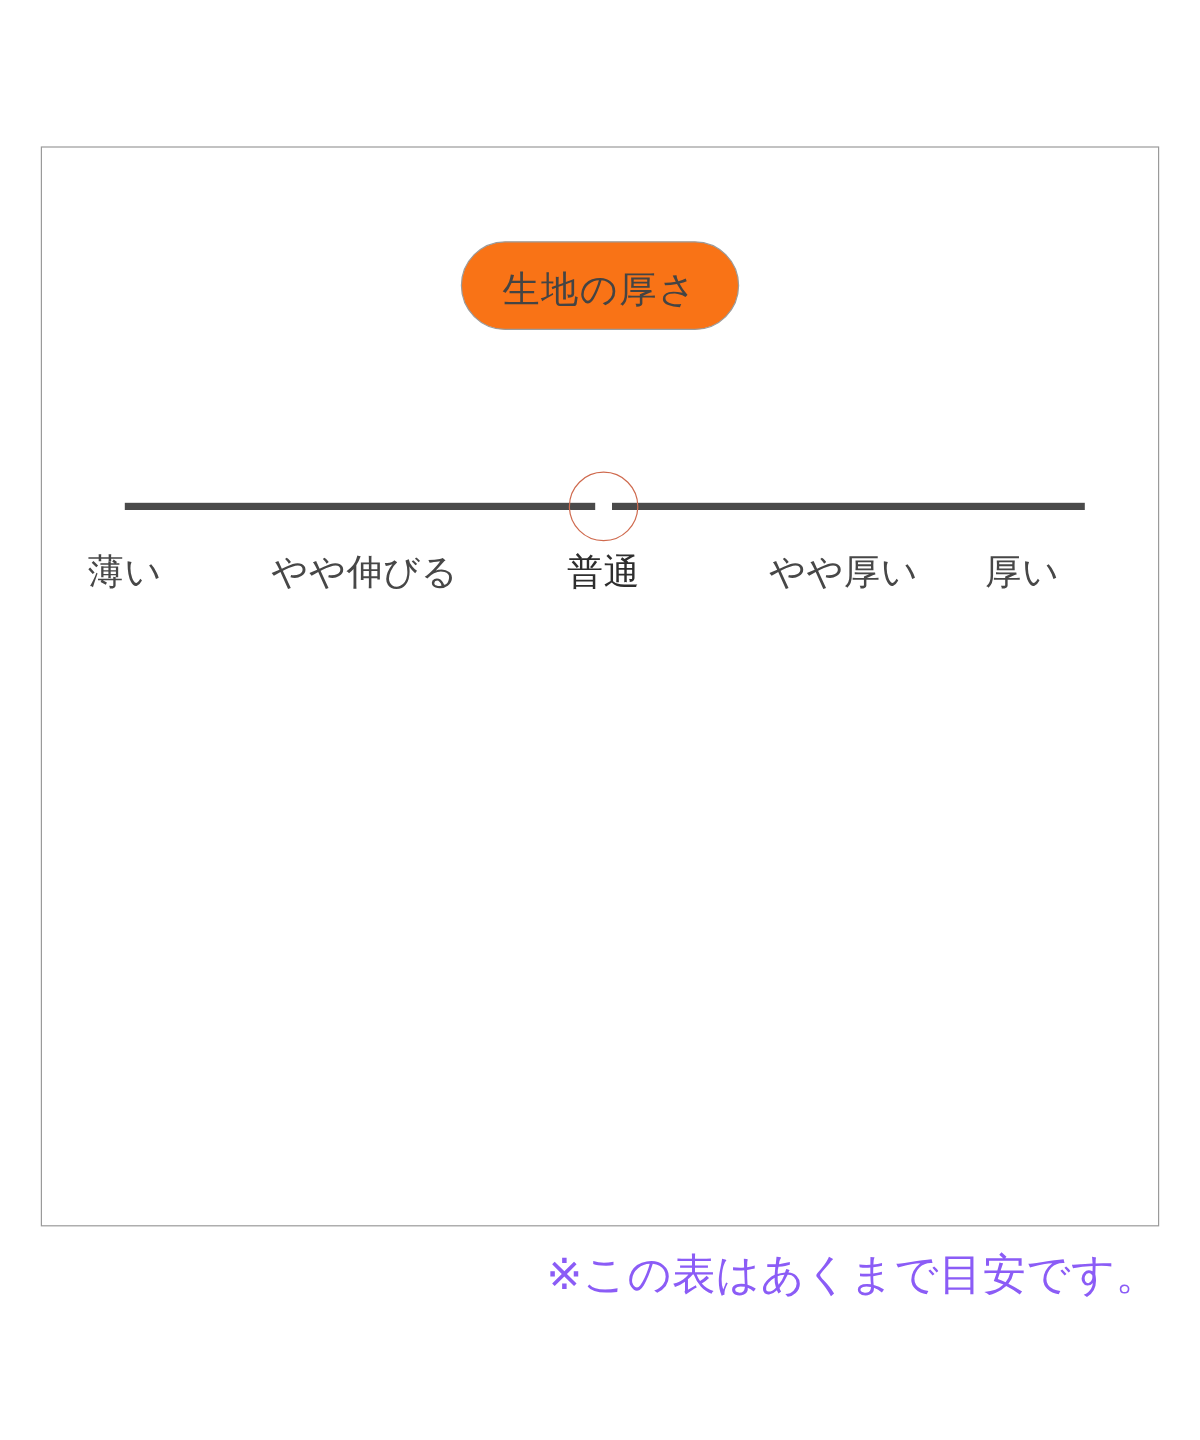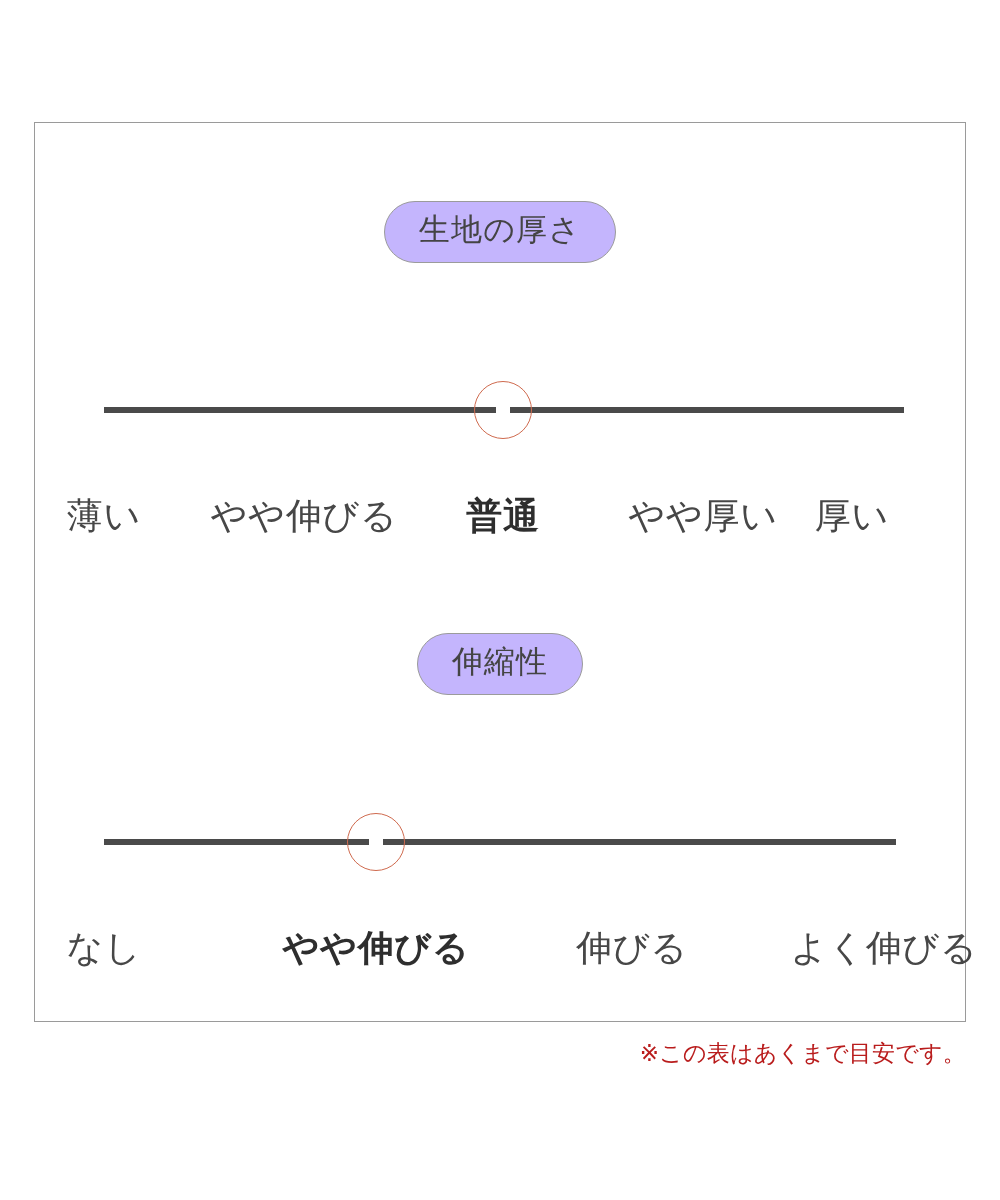--- a/index.html
+++ b/index.html
@@ -38,26 +38,26 @@
   #section-stretch   { top: 510px; }
 
   
   .pill-wrap {
     display: flex;
     justify-content: center;
   }
   .pill {
     border: 1px solid #9b9b9b;
     border-radius: 40px;
-    padding: 9px 34px 12px;
+    padding: 21px 34px 12px;
     font-size: 31px;
     line-height: 1.25;
     letter-spacing: 0.04em;
     color: #444444;
-    background: #c4b5fd;
+    background: #f97316;
     white-space: nowrap;
   }
 
   
   .track-area {
     position: relative;
     height: 170px;
     margin-top: 62px;
   }
   .track-line {
@@ -99,42 +99,41 @@
     box-sizing: border-box;
   }
   .node.active .halo { display: block; }
 
   
   .tick-label {
     position: absolute;
     top: 126px;
     transform: translateX(-50%);
     white-space: nowrap;
-    font-size: 36px;
+    font-size: 30px;
     line-height: 1;
     color: #474747;
     letter-spacing: 0.02em;
-    margin-top: 47px;
   }
   .tick-label.active {
-    font-weight: bold;
+    font-weight: normal;
     color: #2e2e2e;
   }
   .tick-label.edge-left  { transform: translateX(-50%); }
   .tick-label.edge-right { transform: translateX(-50%); }
 
   
   #footnote {
     position: absolute;
     left: 0;
     top: 1038px;
     width: 966px;
     text-align: right;
-    font-size: 23px;
-    color: #b91c1c;
+    font-size: 36px;
+    color: #8b5cf6;
     letter-spacing: 0.01em;
   }
 </style>
 </head>
 <body>
 
 <div id="spec-card">
 
   <section class="scale-section" id="section-thickness">
 
@@ -172,52 +171,16 @@
       </div>
 
       <div class="tick-label edge-left" style="left:69px;">薄い</div>
       <div class="tick-label" style="left:269px;">やや伸びる</div>
       <div class="tick-label active" style="left:468px;">普通</div>
       <div class="tick-label" style="left:668px;text-align:right;">やや厚い</div>
       <div class="tick-label edge-right" style="left:817px;">厚い</div>
     </div>
   </section>
 
-  <section class="scale-section" id="section-stretch">
-
-    <div class="pill-wrap">
-      <div class="pill">伸縮性</div>
-    </div>
-
-    <div class="track-area">
-
-      <div class="track-line" style="left:69px; width:792px;"></div>
-
-      <div class="node" style="left:69px;">
-        
-        <span class="dot"></span>
-      </div>
-
-      <div class="node active" style="left:341px;">
-        <span class="halo"></span>
-        <span class="dot"></span>
-      </div>
-
-      <div class="node" style="left:597px;">
-        
-        <span class="dot"></span>
-      </div>
-
-      <div class="node" style="left:861px;">
-        
-        <span class="dot"></span>
-      </div>
-
-      <div class="tick-label edge-left" style="left:69px;">なし</div>
-      <div class="tick-label active" style="left:341px;">やや伸びる</div>
-      <div class="tick-label" style="left:597px;">伸びる</div>
-      <div class="tick-label edge-right" style="left:849px;">よく伸びる</div>
-    </div>
-  </section>
 
 </div>
 
 <div id="footnote">※この表はあくまで目安です。</div>
 
 </body></html>

